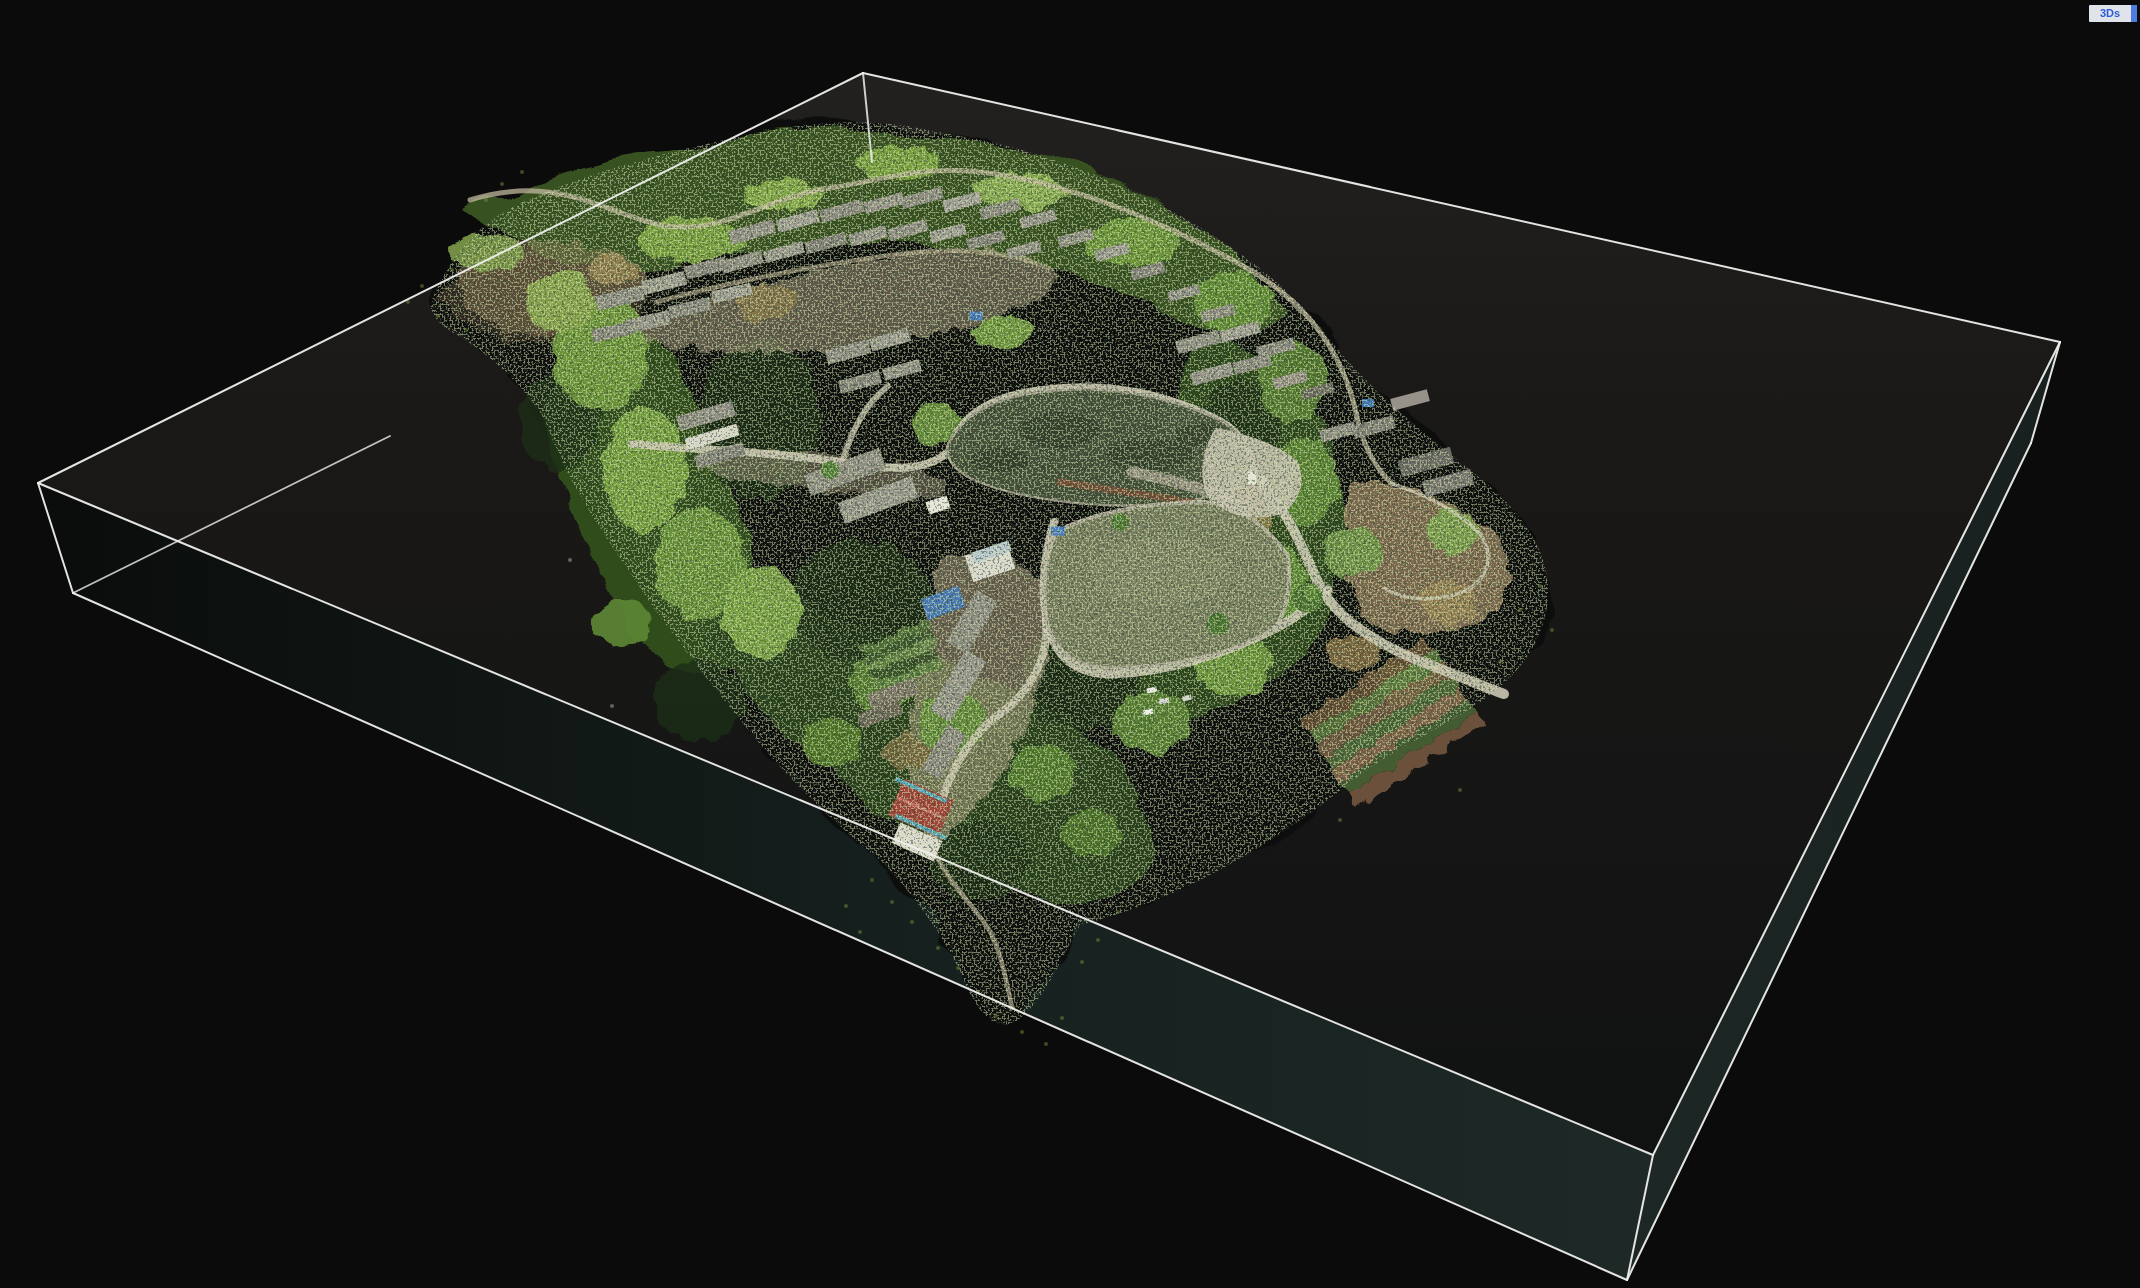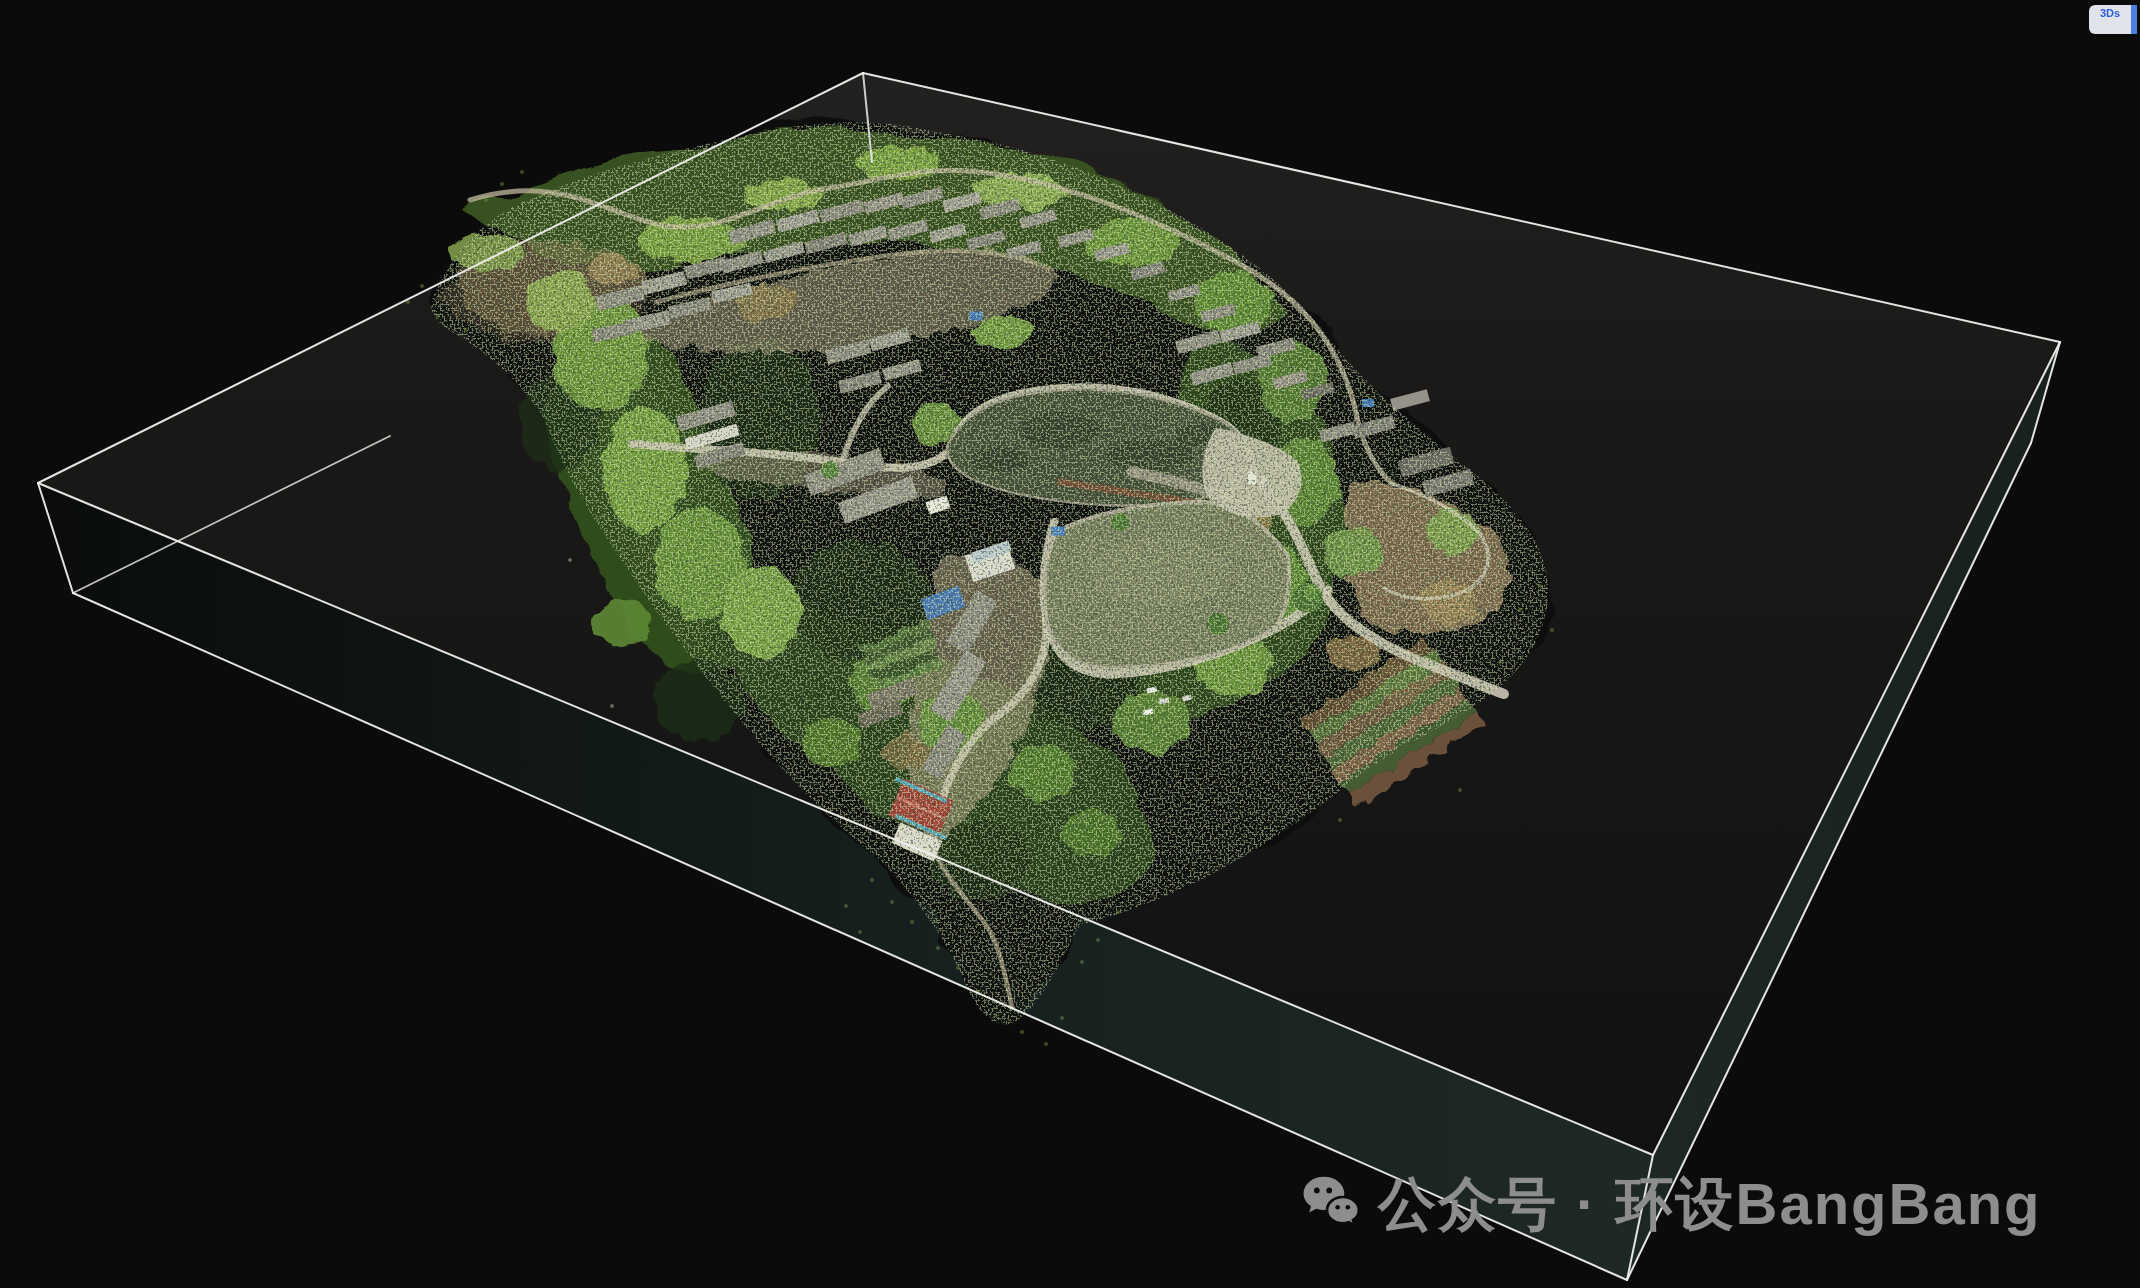--- a/index.html
+++ b/index.html
@@ -1,20 +1,20 @@
 <!DOCTYPE html>
 <html><head>
 <meta charset="utf-8">
 <style>
   html,body{margin:0;padding:0;background:#0b0b0b;}
   .stage{position:relative;width:2140px;height:1288px;background:#0b0b0b;overflow:hidden;
          font-family:"Liberation Sans",sans-serif;}
   svg#scene{position:absolute;left:0;top:0;}
-  .chip{position:absolute;left:2089px;top:5px;width:48px;height:29px;background:#e0e3ea;
-        display:flex;align-items:stretch;border-radius:6px;}
+  .chip{position:absolute;left:2089px;top:5px;width:48px;height:17px;background:#e0e3ea;
+        display:flex;align-items:stretch;border-radius:1px;}
   .chip .lbl{flex:1;font-size:11px;font-weight:bold;color:#2b5bd7;text-align:center;line-height:17px;}
   .chip .bar{width:6px;background:#4c7de0;}
   .watermark{position:absolute;left:1300px;top:1166px;display:flex;align-items:center;gap:16px;
              color:#8d8d8d;}
   .watermark .txt{font-size:58px;font-weight:600;letter-spacing:2px;white-space:nowrap;}
 </style>
 </head>
 <body>
 
 <div class="stage">
@@ -334,28 +334,13 @@
           <path d="M73,593 L390,436" stroke-width="1.8" stroke="#efefec" opacity="0.8" fill="none" stroke-linecap="round"></path>
         </g>
       </g>
   </svg>
 
   <div class="chip">
     <span class="lbl">3Ds</span>
     <span class="bar"></span>
   </div>
 
-  <div class="watermark">
-    <svg width="62" height="62" viewBox="0 0 70 70">
-      <g fill="#8d8d8d">
-        <path d="M27,3 C14,3 4,11.5 4,22 C4,28 7.4,33 12.5,36.3 L10.3,43.5 L18.6,39.3 C21.2,40.2 24,40.7 27,40.7 C40,40.7 50,32.4 50,22 C50,11.5 40,3 27,3 Z"></path>
-        <path d="M48.5,26 C38.5,26 30.5,32.6 30.5,40.8 C30.5,49 38.5,55.6 48.5,55.6 C50.8,55.6 53,55.2 55,54.5 L61.6,57.8 L59.8,52 C63.8,49.4 66.5,45.4 66.5,40.8 C66.5,32.6 58.5,26 48.5,26 Z" stroke="#0b0b0b" stroke-width="3"></path>
-      </g>
-      <g fill="#0b0b0b">
-        <circle cx="19" cy="18.5" r="3.2"></circle>
-        <circle cx="33" cy="18.5" r="3.2"></circle>
-        <circle cx="42.5" cy="37.5" r="2.6"></circle>
-        <circle cx="54" cy="37.5" r="2.6"></circle>
-      </g>
-    </svg>
-    <span class="txt">公众号 · 环设BangBang</span>
-  </div>
 </div>
 
 </body></html>

